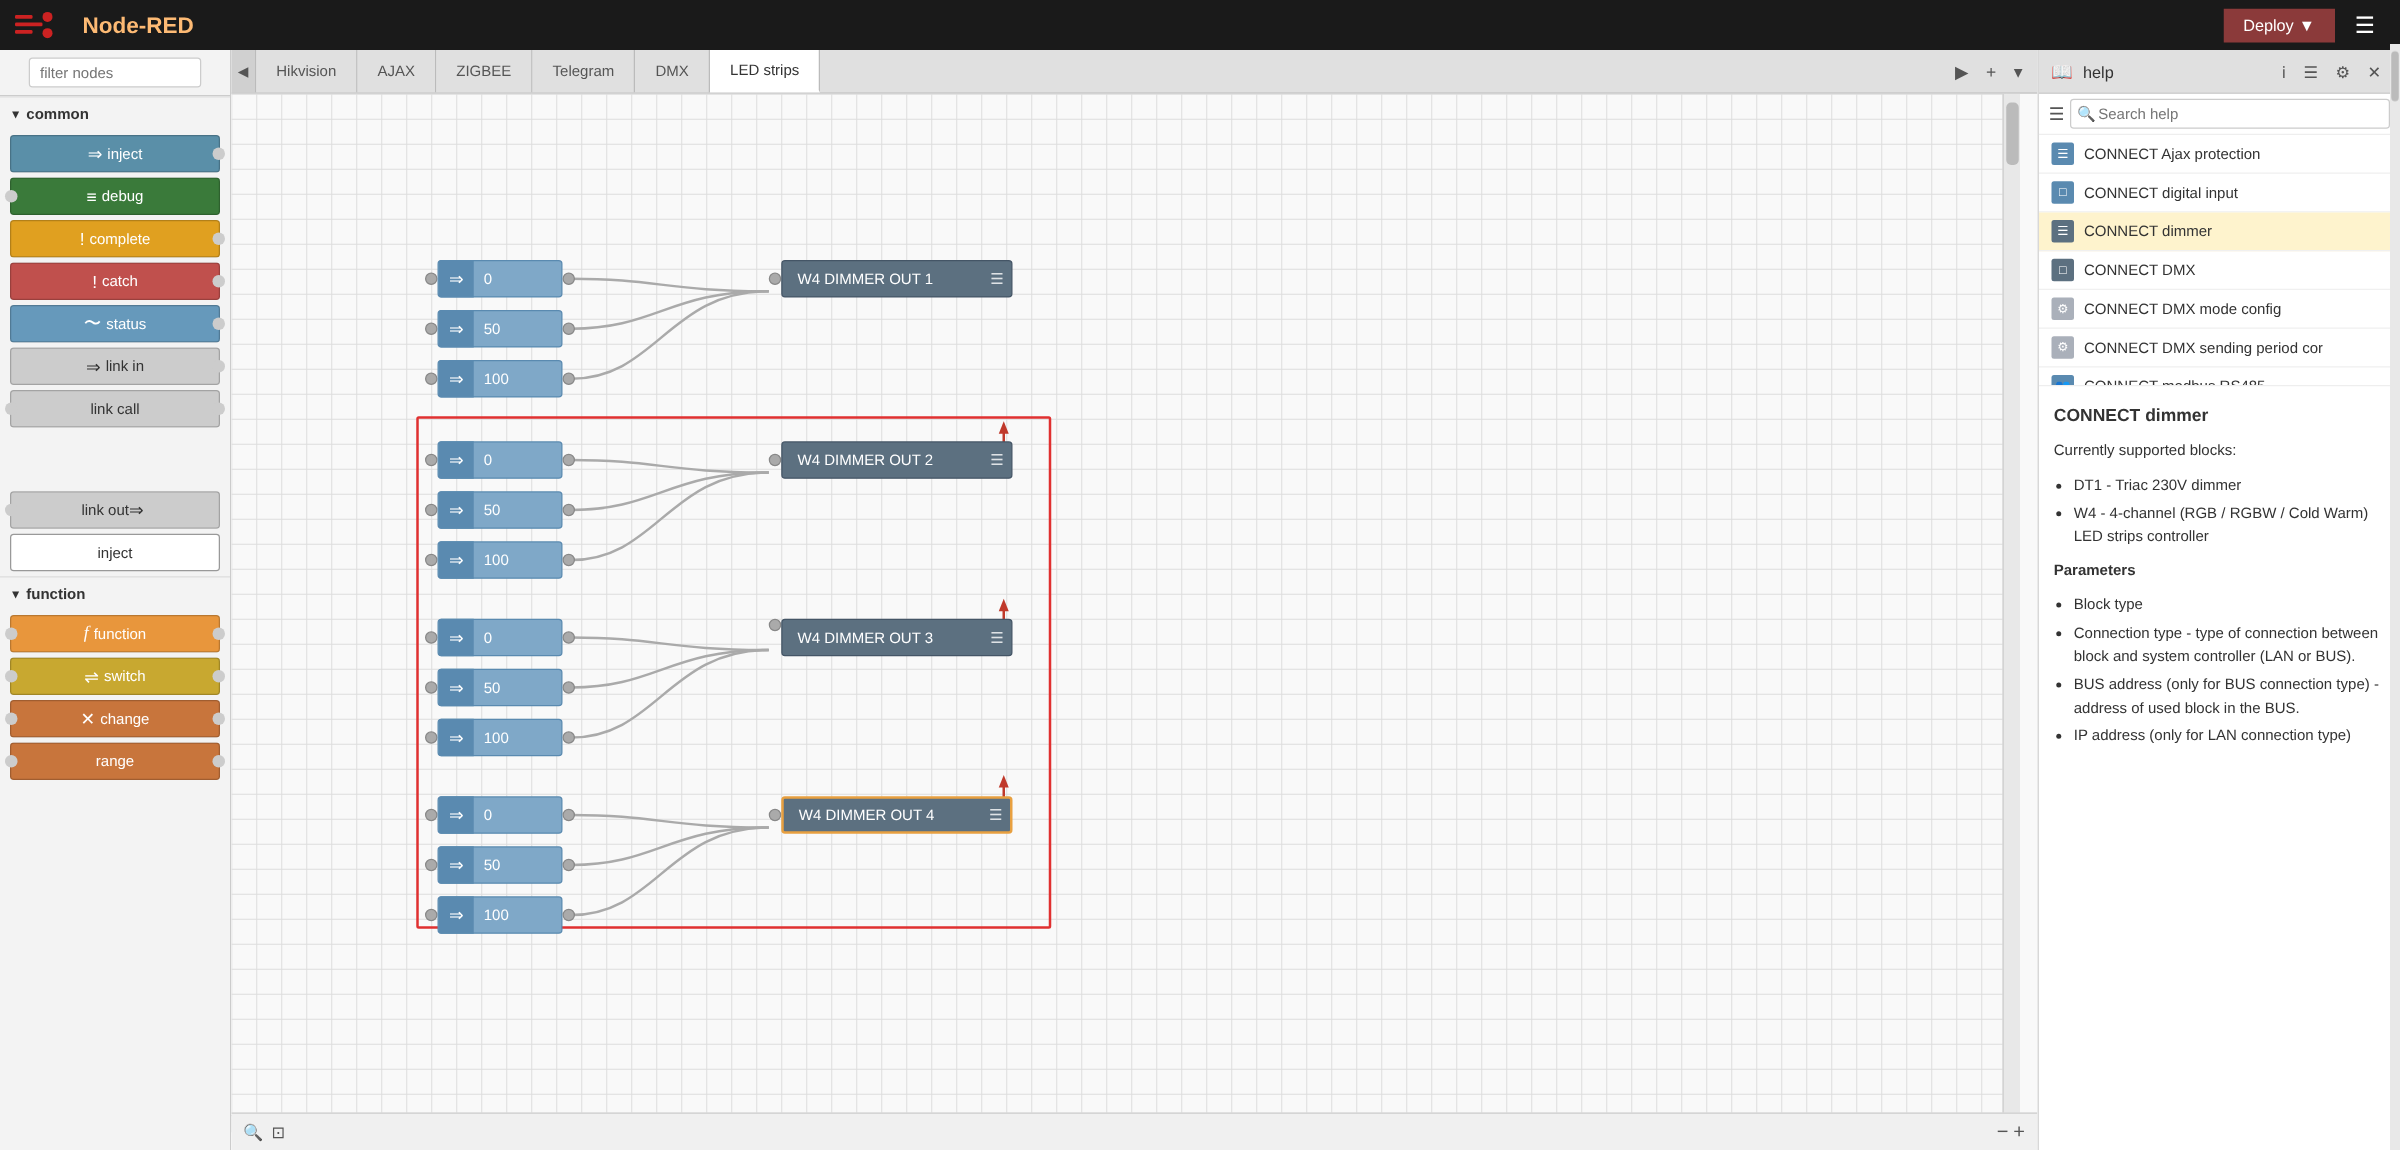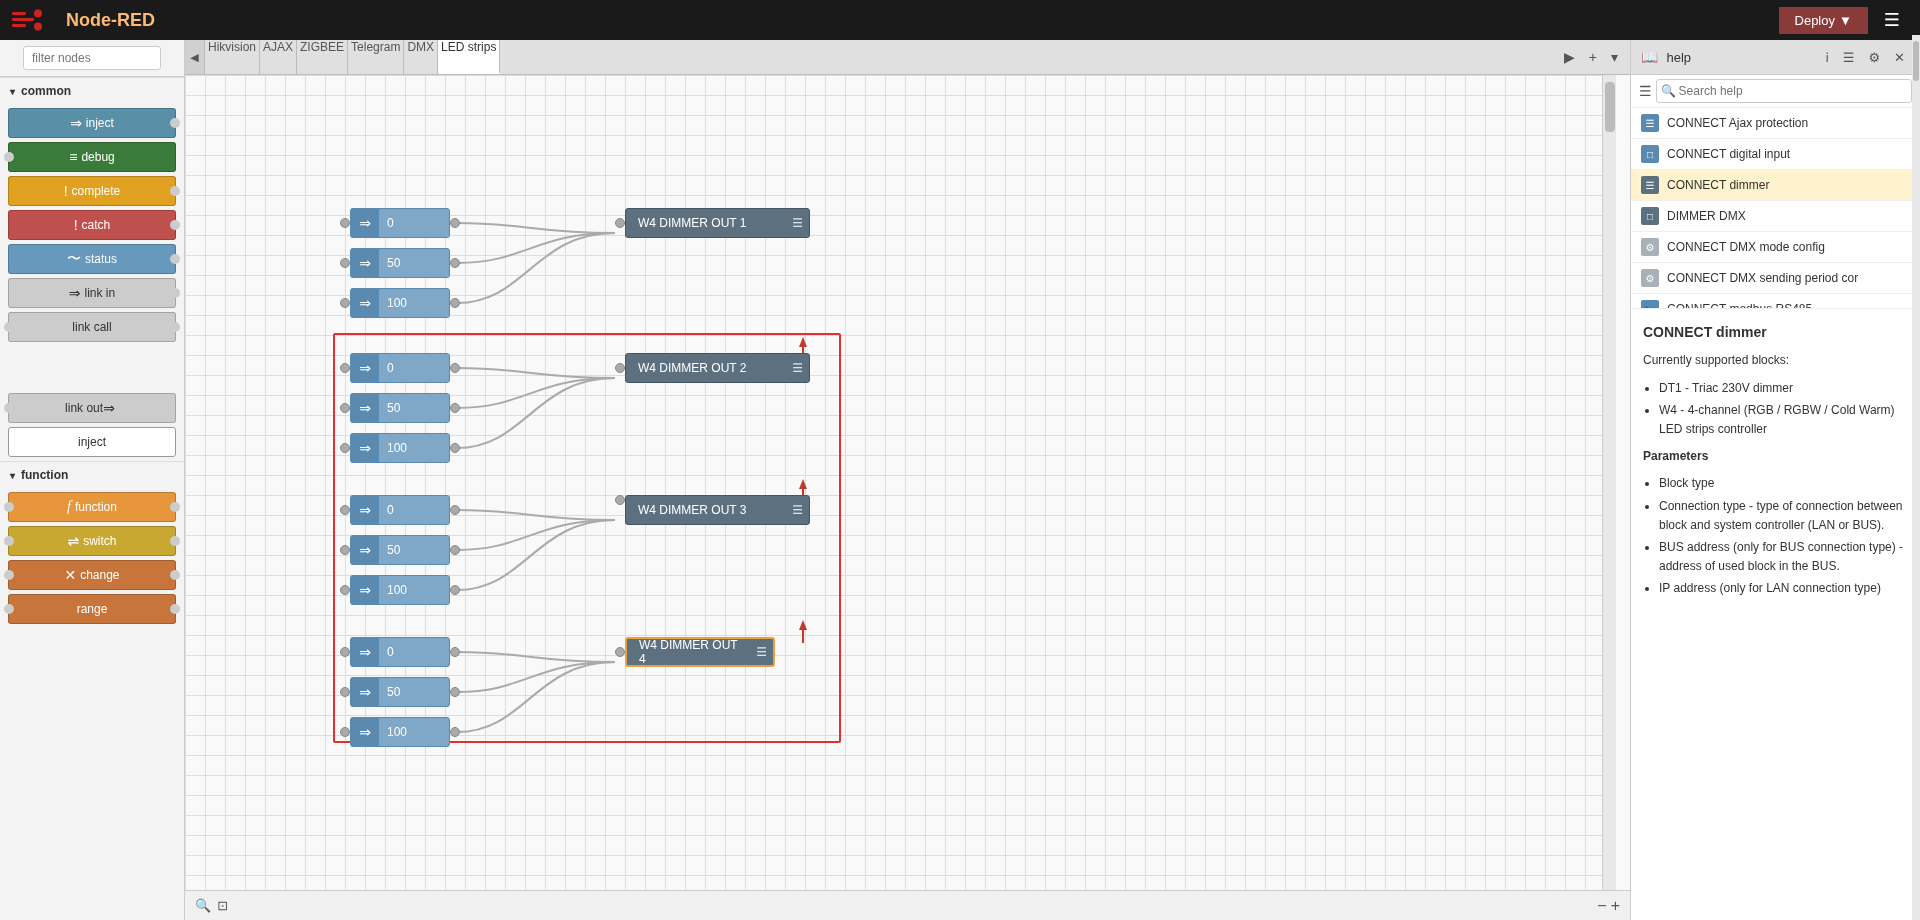--- a/index.html
+++ b/index.html
@@ -37,21 +37,21 @@
     .palette-node.switch-fn { background: #c8a830; }
     .palette-node.change-fn { background: #c8753c; }
     .palette-node.range-fn { background: #c8753c; }
     .node-port-left { position: absolute; left: -5px; width: 10px; height: 10px; background: #ccc; border-radius: 50%; }
     .node-port-right { position: absolute; right: -5px; width: 10px; height: 10px; background: #ccc; border-radius: 50%; }
     .node-icon { margin-right: 4px; font-size: 14px; }
 
     
     .tab-bar { height: 35px; background: #e0e0e0; border-bottom: 1px solid #bbb; display: flex; align-items: stretch; flex-shrink: 0; overflow: hidden; }
     .tab-bar-collapse { width: 20px; display: flex; align-items: center; justify-content: center; cursor: pointer; color: #555; background: #d0d0d0; border-right: 1px solid #bbb; font-size: 11px; flex-shrink: 0; }
-    .tab { padding: 0 3px; display: flex; cursor: pointer; border-right: 1px solid #bbb; font-size: 12px; color: #555; background: #e0e0e0; white-space: nowrap; }
+    .tab { padding: 0 16px; display: flex; align-items: center; cursor: pointer; border-right: 1px solid #bbb; font-size: 12px; color: #555; background: #e0e0e0; white-space: nowrap; }
     .tab.active { background: #fff; color: #333; border-bottom: 2px solid #fff; font-weight: 500; }
     .tab-actions { margin-left: auto; display: flex; align-items: center; gap: 2px; padding: 0 6px; }
     .tab-action-btn { background: transparent; border: none; cursor: pointer; padding: 4px 6px; color: #555; font-size: 14px; }
 
     
     .canvas-container { flex: 1; overflow: hidden; position: relative; background: #f9f9f9; }
     .canvas-bg { position: absolute; inset: 0; background-image: 
       linear-gradient(to right, #ddd 1px, transparent 1px),
       linear-gradient(to bottom, #ddd 1px, transparent 1px);
       background-size: 20px 20px; }
@@ -397,21 +397,21 @@
             <div style="width:10px;height:10px;background:#aaa;border-radius:50%;border:1px solid #888;flex-shrink:0;"></div>
             <div style="background:#7fa8c8;border:1px solid #5a8ab0;border-radius:3px;height:30px;display:flex;align-items:center;min-width:100px;">
               <div style="width:28px;height:30px;background:#5a8ab0;display:flex;align-items:center;justify-content:center;border-radius:2px 0 0 2px;color:#fff;font-size:14px;">⇒</div>
               <span style="padding:0 8px;font-size:12px;color:#fff;">100</span>
             </div>
             <div style="width:10px;height:10px;background:#aaa;border-radius:50%;border:1px solid #888;flex-shrink:0;"></div>
           </div>
 
           <div style="position:absolute; left:430px; top:562px; display:flex; align-items:center; cursor:pointer;">
             <div style="width:10px;height:10px;background:#aaa;border-radius:50%;border:1px solid #888;flex-shrink:0;"></div>
-            <div style="background:#5c7080;border:2px solid #e8a040;border-radius:3px;height:30px;display:flex;align-items:center;width:150px;">
+            <div style="background:#5c7080;border:2px solid #e8a040;border-radius:3px;height:30px;display:flex;align-items:center;width:185px;">
               <span style="padding:0 12px;font-size:12px;color:#fff;flex:1;">W4 DIMMER OUT 4</span>
               <span style="color:#fff;opacity:0.8;font-size:12px;padding-right:6px;">☰</span>
             </div>
           </div>
 
           <div style="position:absolute;right:0;top:0;bottom:14px;width:14px;background:#e8e8e8;border-left:1px solid #ccc;">
             <div style="width:10px;margin:2px;background:#bbb;border-radius:4px;height:50px;position:absolute;top:5px;"></div>
           </div>
 
           <div style="position:absolute;bottom:0;left:0;right:14px;height:14px;background:#e8e8e8;border-top:1px solid #ccc;">
@@ -458,21 +458,21 @@
         <div class="help-list-item">
           <div class="help-item-icon blue">□</div>
           <span>CONNECT digital input</span>
         </div>
         <div class="help-list-item active">
           <div class="help-item-icon dark">☰</div>
           <span>CONNECT dimmer</span>
         </div>
         <div class="help-list-item">
           <div class="help-item-icon dark">□</div>
-          <span>DIMMER DMX</span>
+          <span>CONNECT DMX</span>
         </div>
         <div class="help-list-item">
           <div class="help-item-icon gray" style="background:#aab0ba;">⚙</div>
           <span>CONNECT DMX mode config</span>
         </div>
         <div class="help-list-item">
           <div class="help-item-icon gray" style="background:#aab0ba;">⚙</div>
           <span style="overflow:hidden;text-overflow:ellipsis;white-space:nowrap;">CONNECT DMX sending period cor</span>
         </div>
         <div class="help-list-item">

